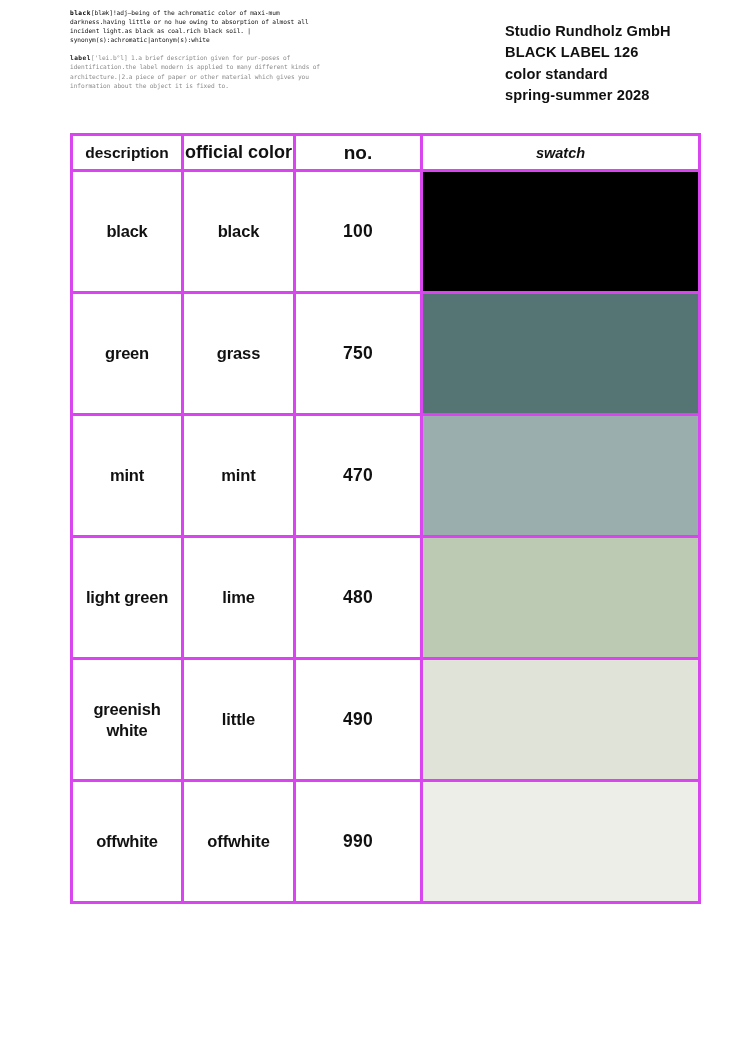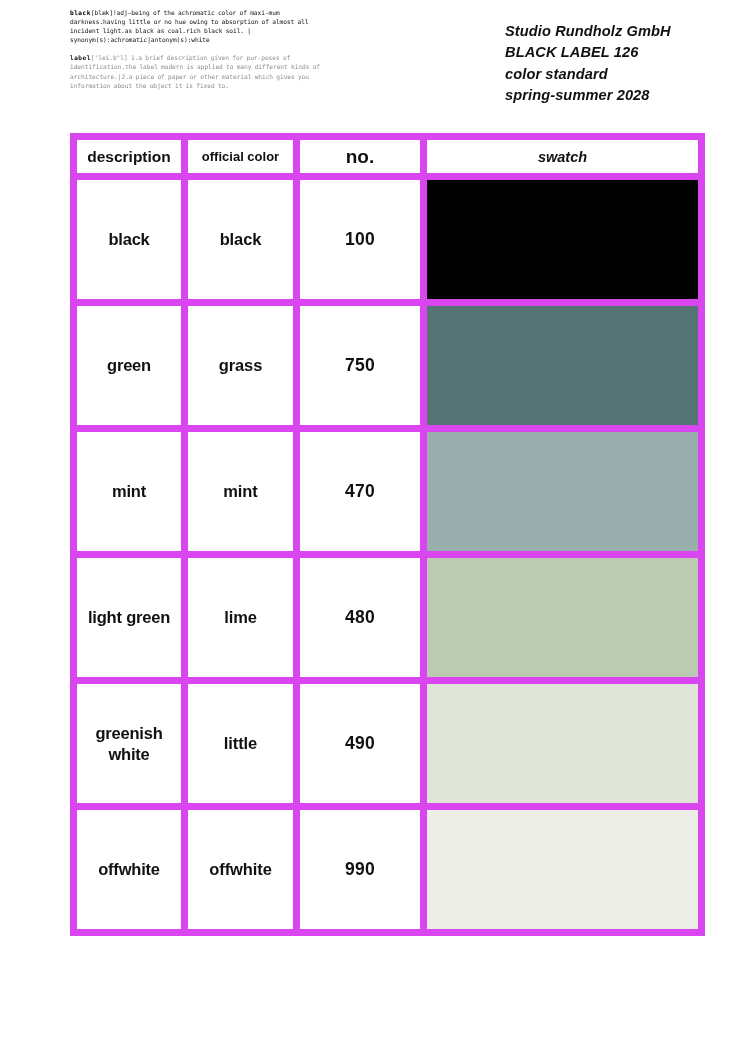--- a/index.html
+++ b/index.html
@@ -42,21 +42,20 @@
     letter-spacing: 0.45px;
   }
   .def-label .def-head { color: #1a1a1a; }
 
   
   #doc-header {
     position: absolute;
     left: 505px;
     top: 21px;
     width: 230px;
-    font-style: italic;
   }
   #doc-header div {
     font-size: 14.6px;
     font-weight: bold;
     line-height: 21.3px;
     color: #111111;
     letter-spacing: 0.1px;
     white-space: nowrap;
   }
 
@@ -64,38 +63,38 @@
   #color-table {
     position: absolute;
     left: 70px;
     top: 133px;
     width: 628px;
     border-collapse: collapse;
     table-layout: fixed;
   }
   #color-table th,
   #color-table td {
-    border: 7px solid #d946ef;
+    border: 3px solid #d946ef;
     padding: 0;
     margin: 0;
   }
   .col-desc  { width: 111px; }
   .col-off   { width: 112px; }
   .col-no    { width: 127px; }
   .col-swa   { width: 278px; }
 
   thead th {
     height: 33px;
     font-weight: bold;
     color: #111111;
     text-align: center;
     vertical-align: middle;
   }
   .th-desc { font-size: 15.5px; }
-  .th-off  { font-size: 13px; }
+  .th-off  { font-size: 18px; }
   .th-no   { font-size: 19px; }
   .th-swa  { font-size: 14.5px; font-style: italic; }
 
   tbody tr { height: 119px; }
   tbody td {
     text-align: center;
     vertical-align: middle;
     font-weight: bold;
     color: #111111;
   }

